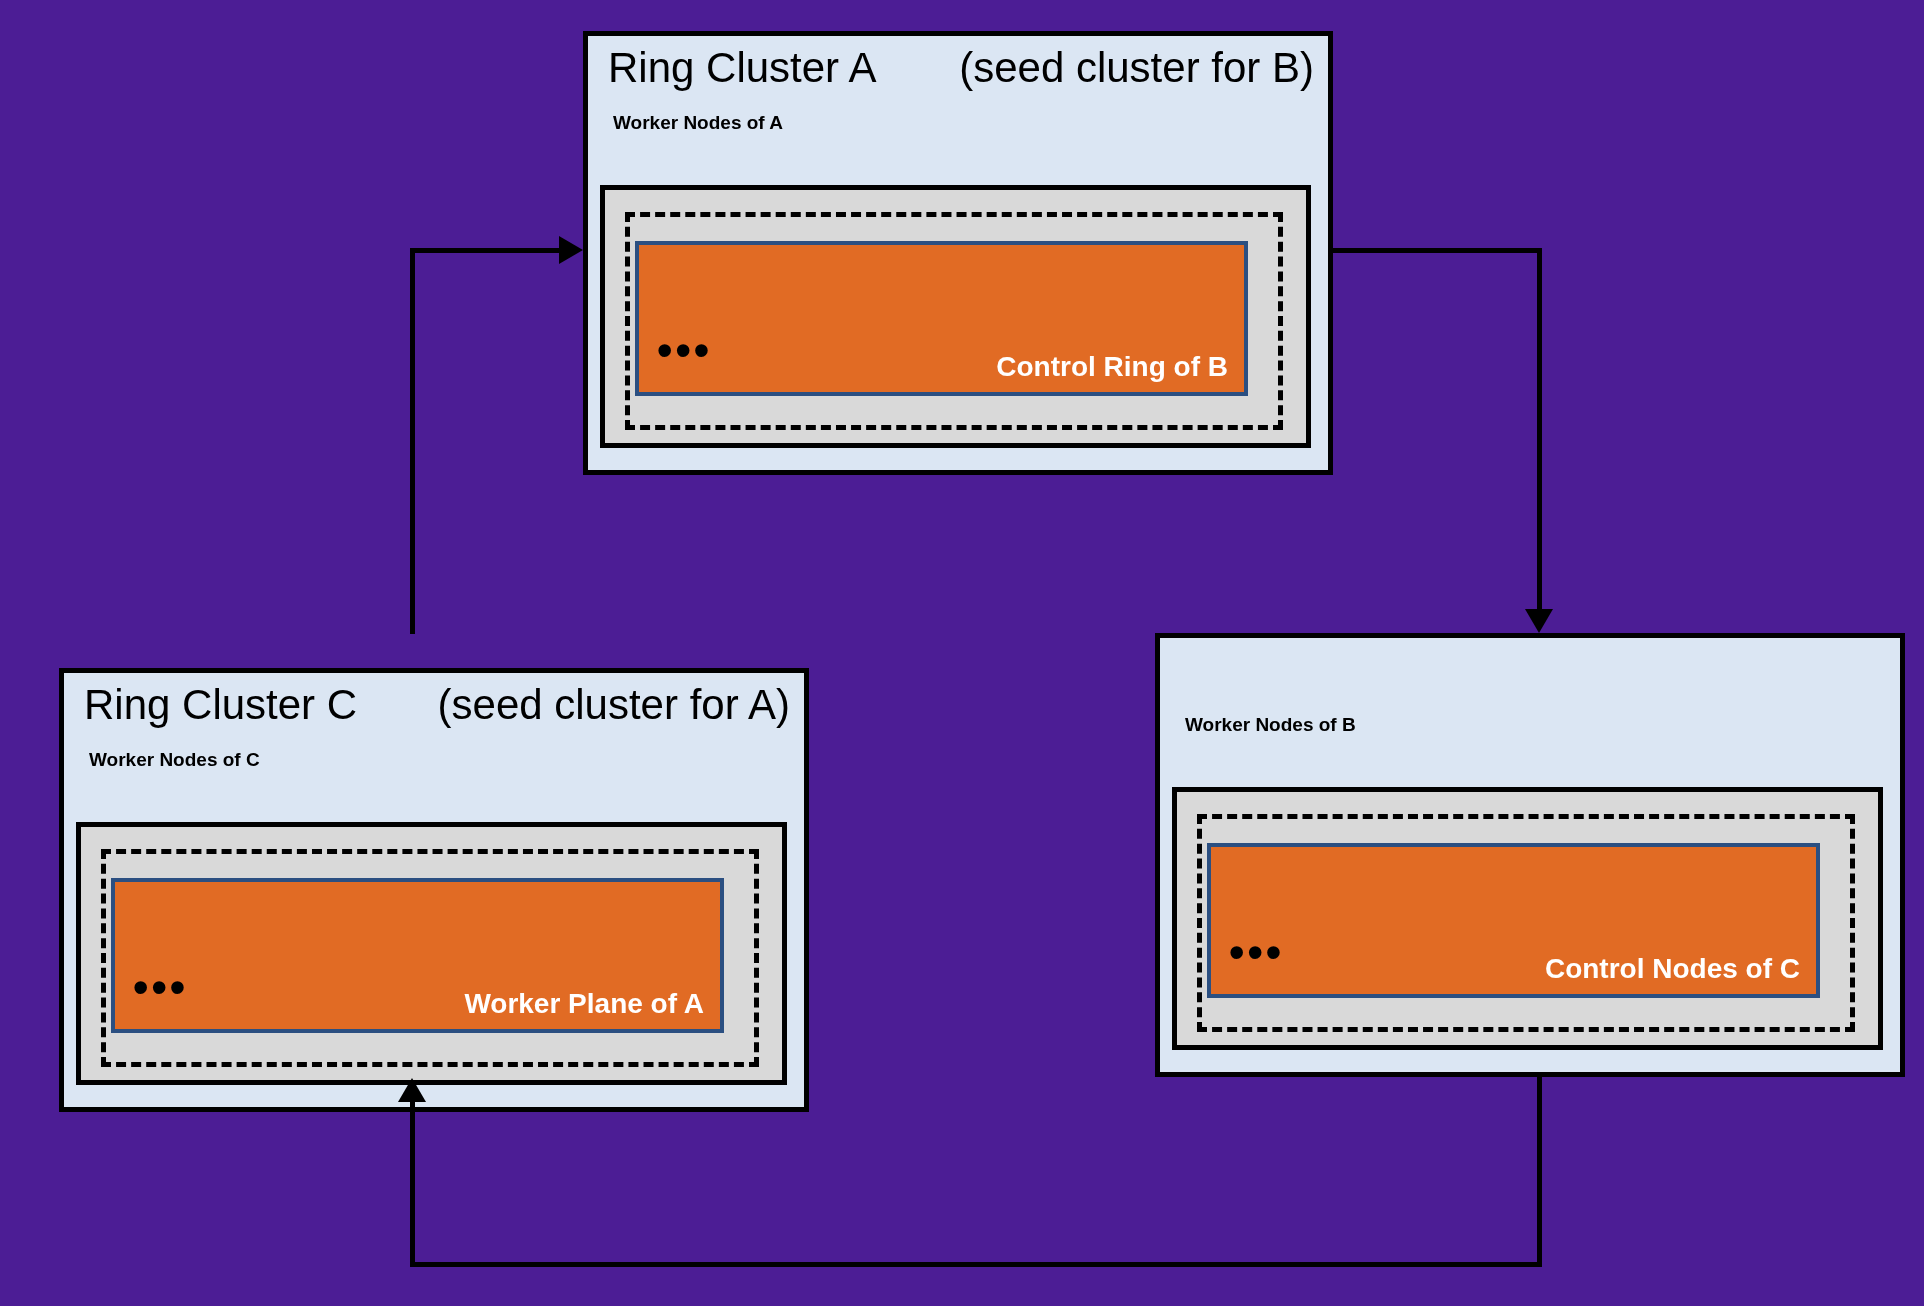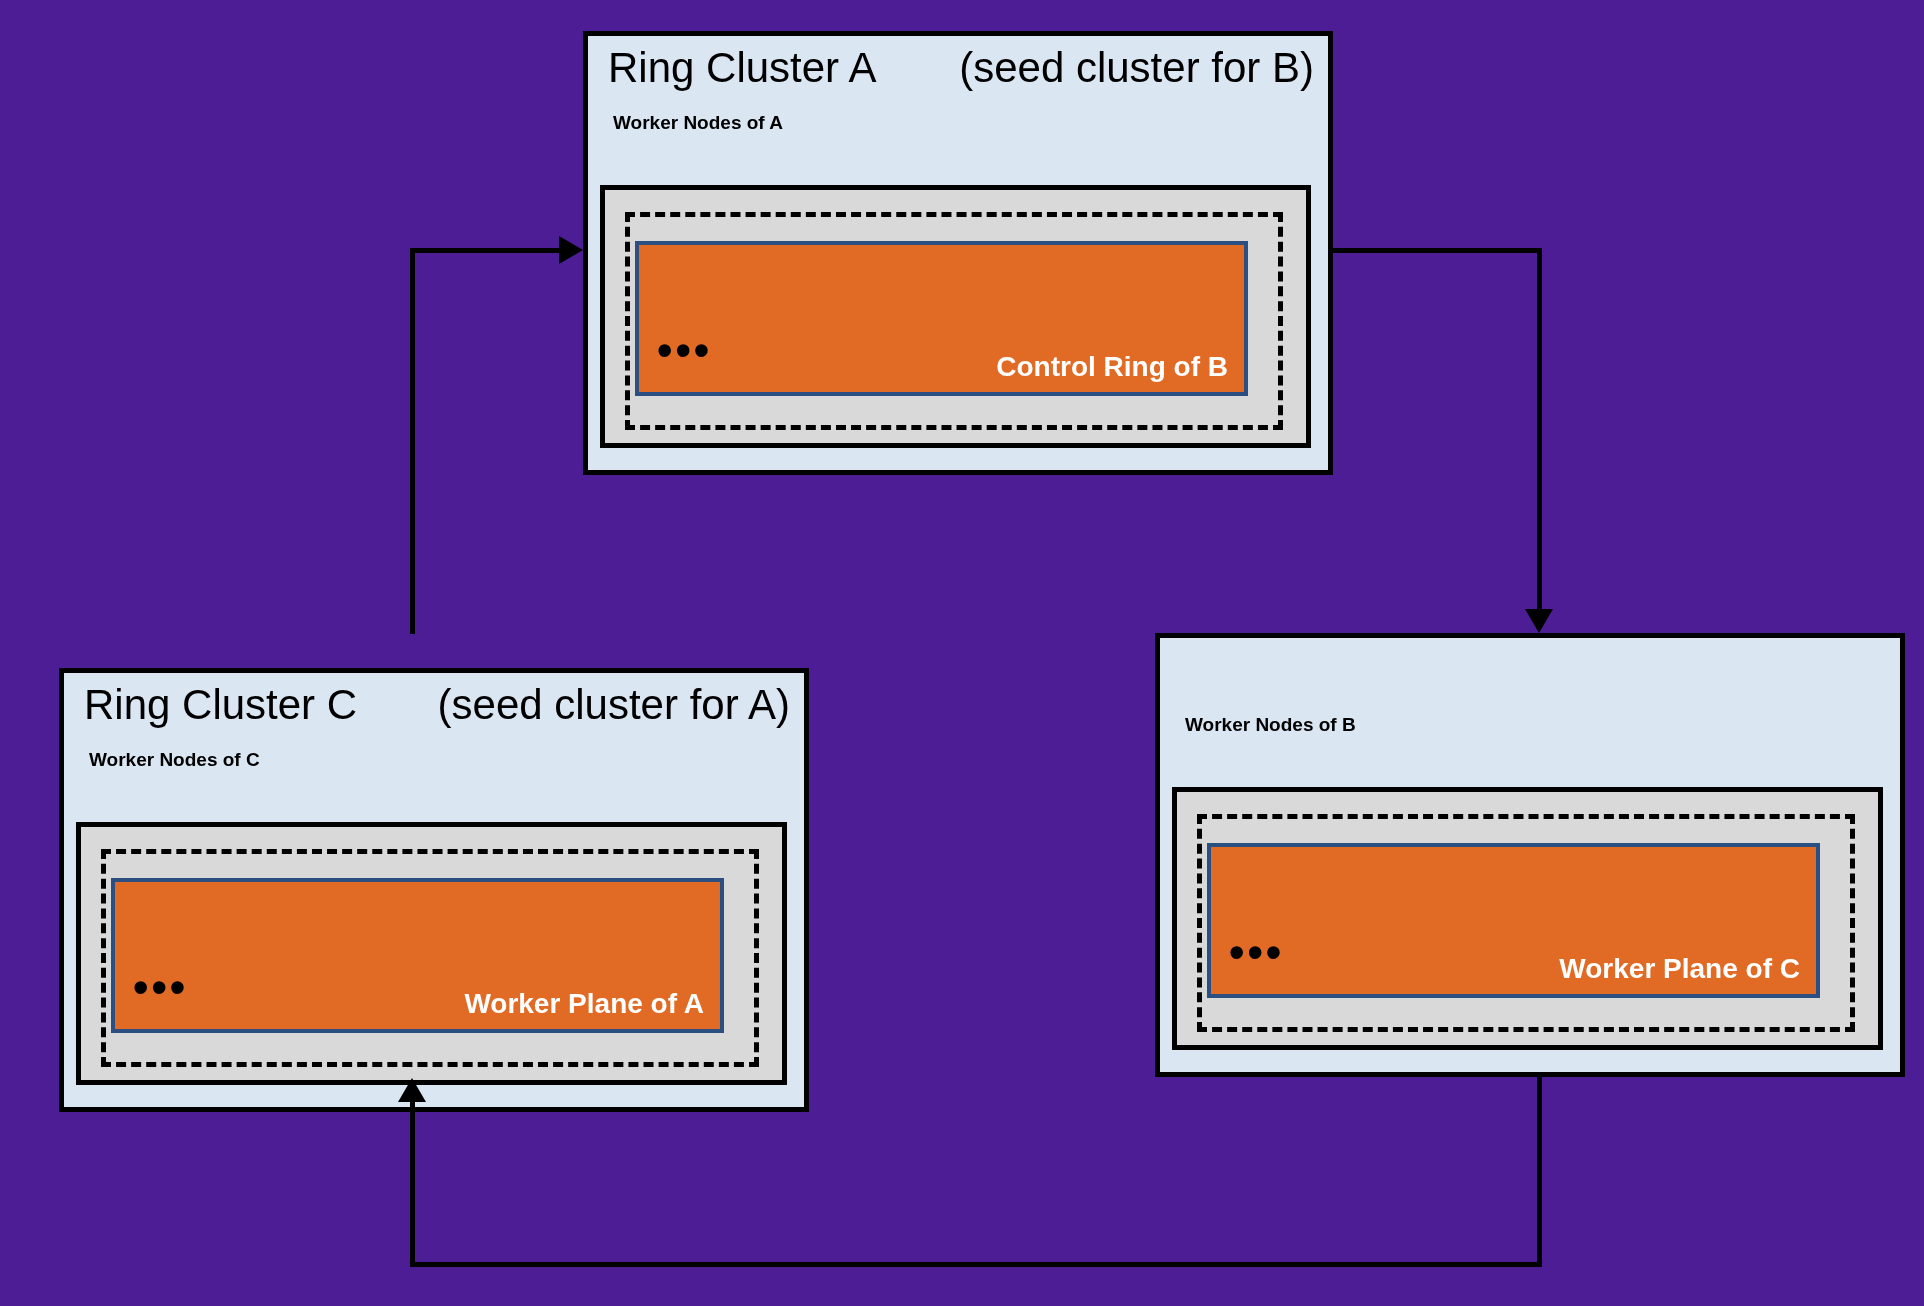--- a/index.html
+++ b/index.html
@@ -135,21 +135,21 @@
 
   <div class="cluster" id="cluster-b">
     <div class="cluster-title">
     </div>
     <div class="worker-label">Worker Nodes of B</div>
     <div class="worker-box">
       <div class="dashed-rect"></div>
     </div>
     <div class="control-plane" style="left:47px; top:205px;">
       <div class="dots">•••</div>
-      <div class="control-label">Worker Plane of C</div>
+      <div class="control-label">Control Nodes of C</div>
     </div>
   </div>
 
   <div class="cluster" id="cluster-c">
     <div class="cluster-title">
       <span>Ring Cluster C</span>
       <span>(seed cluster for A)</span>
     </div>
     <div class="worker-label">Worker Nodes of C</div>
     <div class="worker-box">

